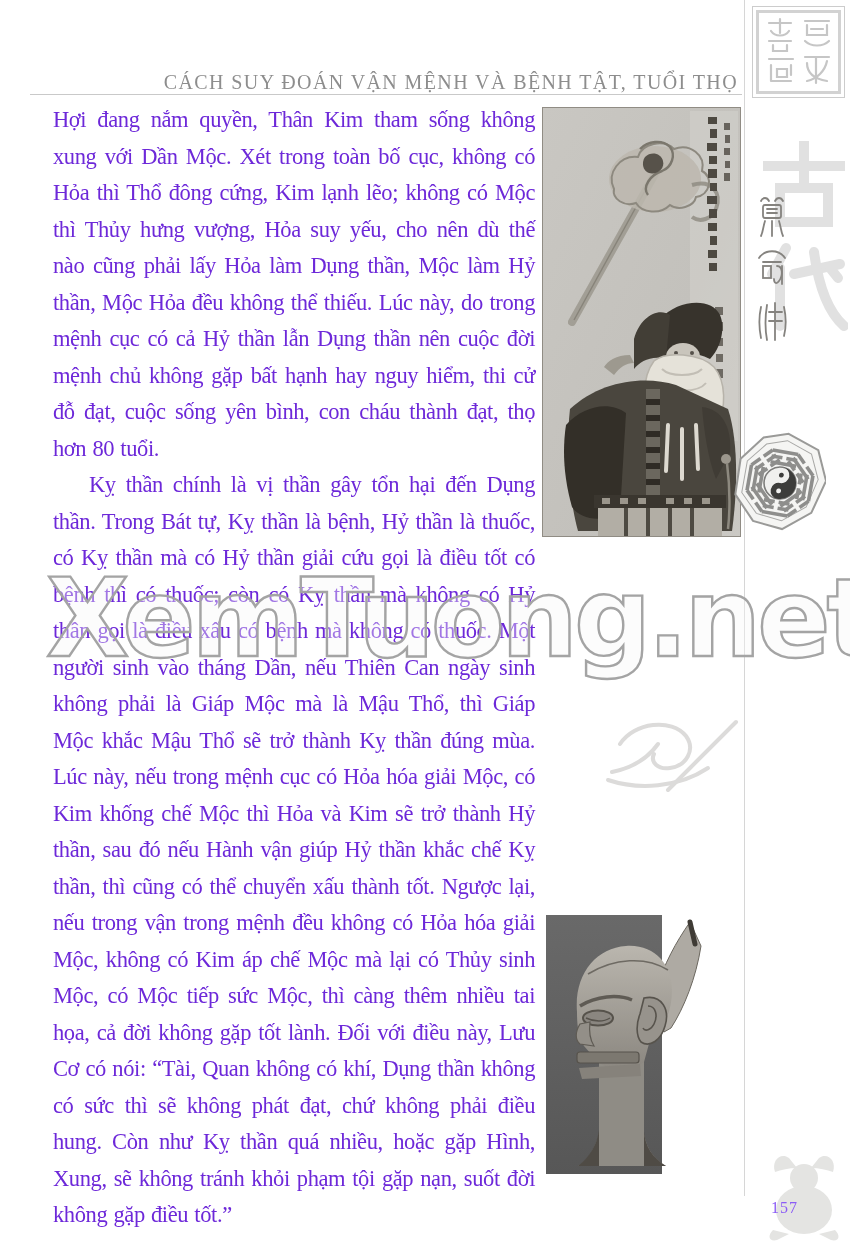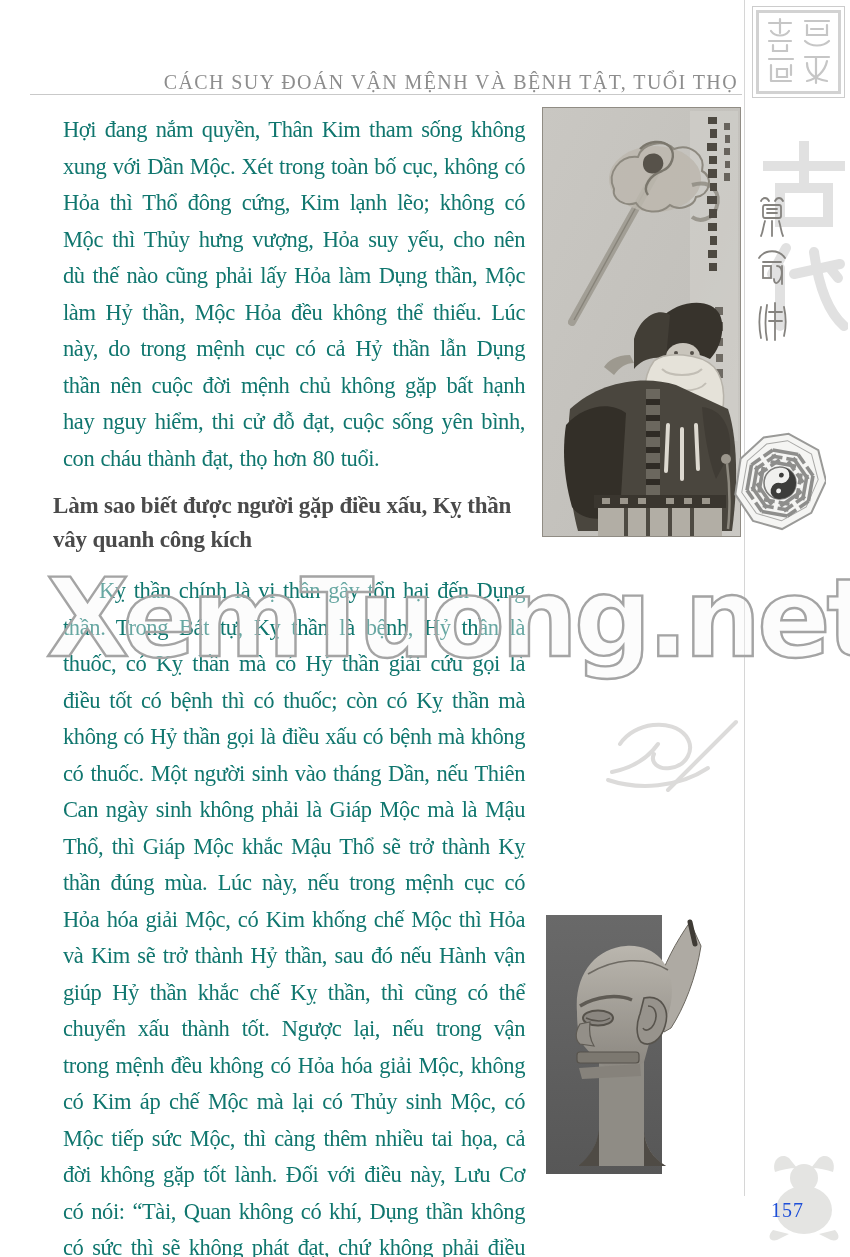--- a/index.html
+++ b/index.html
@@ -12,22 +12,22 @@
     position:absolute; top:71px; right:112px;
     font-family:"Liberation Serif", serif;
     font-size:20px; letter-spacing:1.4px; color:#8d8d8d; white-space:nowrap;
   }
   .header-rule{position:absolute; left:30px; top:94px; width:712px; height:1px; background:#c9c9c9;}
   .margin-vrule{position:absolute; left:744px; top:0; width:1px; height:1196px; background:#d6d6d6;}
 
   
   .bodycol{position:absolute; left:53px; top:102px; width:482px;}
   .bodycol p{
-    margin:10px; font-size:22.5px; line-height:36.5px; letter-spacing:-0.4px;
-    word-spacing:1px; color:#0f766e; text-align:justify;
+    margin:0; font-size:22.5px; line-height:36.5px; letter-spacing:-0.4px;
+    word-spacing:1px; color:#6d28d9; text-align:justify;
   }
   .bodycol p.indent{text-indent:36px;}
   .bodycol h2{
     margin:12px 0 16px 0; font-size:23px; line-height:34px;
     font-weight:bold; color:#4a4a4a; letter-spacing:-0.2px; text-align:left;
   }
 
   
   .painting{position:absolute; left:542px; top:107px; width:199px; height:430px;}
   .bagua{position:absolute; left:734px; top:426px; width:92px; height:114px;}
@@ -48,21 +48,21 @@
     font-family:"DejaVu Sans", sans-serif; font-weight:bold;
     font-size:108px; letter-spacing:-4px;
     color:rgba(248,248,248,0.38);
     -webkit-text-stroke:2.4px #a4a4a4;
     pointer-events:none;
   }
   .swoosh{position:absolute; left:598px; top:702px; z-index:5;}
   .toad{position:absolute; left:763px; top:1146px;}
   .pagenum{
     position:absolute; left:771px; top:1199px; font-family:"Liberation Serif", serif;
-    font-size:20px; letter-spacing:1px; color:#1d4ed8;
+    font-size:16px; letter-spacing:1px; color:#8b5cf6;
   }
 
   
   .footer-banner{
     position:absolute; left:0; right:0; top:1216px; text-align:center;
   }
   .footer-banner span{
     display:inline-block; transform:scaleX(0.93); transform-origin:center;
     font-family:"Liberation Sans", sans-serif; font-weight:700;
     font-size:25px; color:#101010; letter-spacing:-0.5px; white-space:nowrap;
@@ -83,21 +83,20 @@
       </g>
     </svg>
   </div>
 
   <div class="running-header">CÁCH SUY ĐOÁN VẬN MỆNH VÀ BỆNH TẬT, TUỔI THỌ</div>
   <div class="header-rule"></div>
   <div class="margin-vrule"></div>
 
   <div class="bodycol">
     <p>Hợi đang nắm quyền, Thân Kim tham sống không xung với Dần Mộc. Xét trong toàn bố cục, không có Hỏa thì Thổ đông cứng, Kim lạnh lẽo; không có Mộc thì Thủy hưng vượng, Hỏa suy yếu, cho nên dù thế nào cũng phải lấy Hỏa làm Dụng thần, Mộc làm Hỷ thần, Mộc Hỏa đều không thể thiếu. Lúc này, do trong mệnh cục có cả Hỷ thần lẫn Dụng thần nên cuộc đời mệnh chủ không gặp bất hạnh hay nguy hiểm, thi cử đỗ đạt, cuộc sống yên bình, con cháu thành đạt, thọ hơn 80 tuổi.</p>
-    <h2>Làm sao biết được người gặp điều xấu, Kỵ thần vây quanh công kích</h2>
     <p class="indent">Kỵ thần chính là vị thần gây tổn hại đến Dụng thần. Trong Bát tự, Kỵ thần là bệnh, Hỷ thần là thuốc, có Kỵ thần mà có Hỷ thần giải cứu gọi là điều tốt có bệnh thì có thuốc; còn có Kỵ thần mà không có Hỷ thần gọi là điều xấu có bệnh mà không có thuốc. Một người sinh vào tháng Dần, nếu Thiên Can ngày sinh không phải là Giáp Mộc mà là Mậu Thổ, thì Giáp Mộc khắc Mậu Thổ sẽ trở thành Kỵ thần đúng mùa. Lúc này, nếu trong mệnh cục có Hỏa hóa giải Mộc, có Kim khống chế Mộc thì Hỏa và Kim sẽ trở thành Hỷ thần, sau đó nếu Hành vận giúp Hỷ thần khắc chế Kỵ thần, thì cũng có thể chuyển xấu thành tốt. Ngược lại, nếu trong vận trong mệnh đều không có Hỏa hóa giải Mộc, không có Kim áp chế Mộc mà lại có Thủy sinh Mộc, có Mộc tiếp sức Mộc, thì càng thêm nhiều tai họa, cả đời không gặp tốt lành. Đối với điều này, Lưu Cơ có nói: “Tài, Quan không có khí, Dụng thần không có sức thì sẽ không phát đạt, chứ không phải điều hung. Còn như Kỵ thần quá nhiều, hoặc gặp Hình, Xung, sẽ không tránh khỏi phạm tội gặp nạn, suốt đời không gặp điều tốt.”</p>
   </div>
 
   <svg class="painting" viewBox="0 0 199 430">
     <defs>
       <linearGradient id="pbg" x1="0" y1="0" x2="1" y2="1">
         <stop offset="0" stop-color="#c9c7c2"></stop>
           <stop offset="0.6" stop-color="#c3c1bc"></stop>
           <stop offset="1" stop-color="#cbc9c4"></stop>
       </linearGradient>

